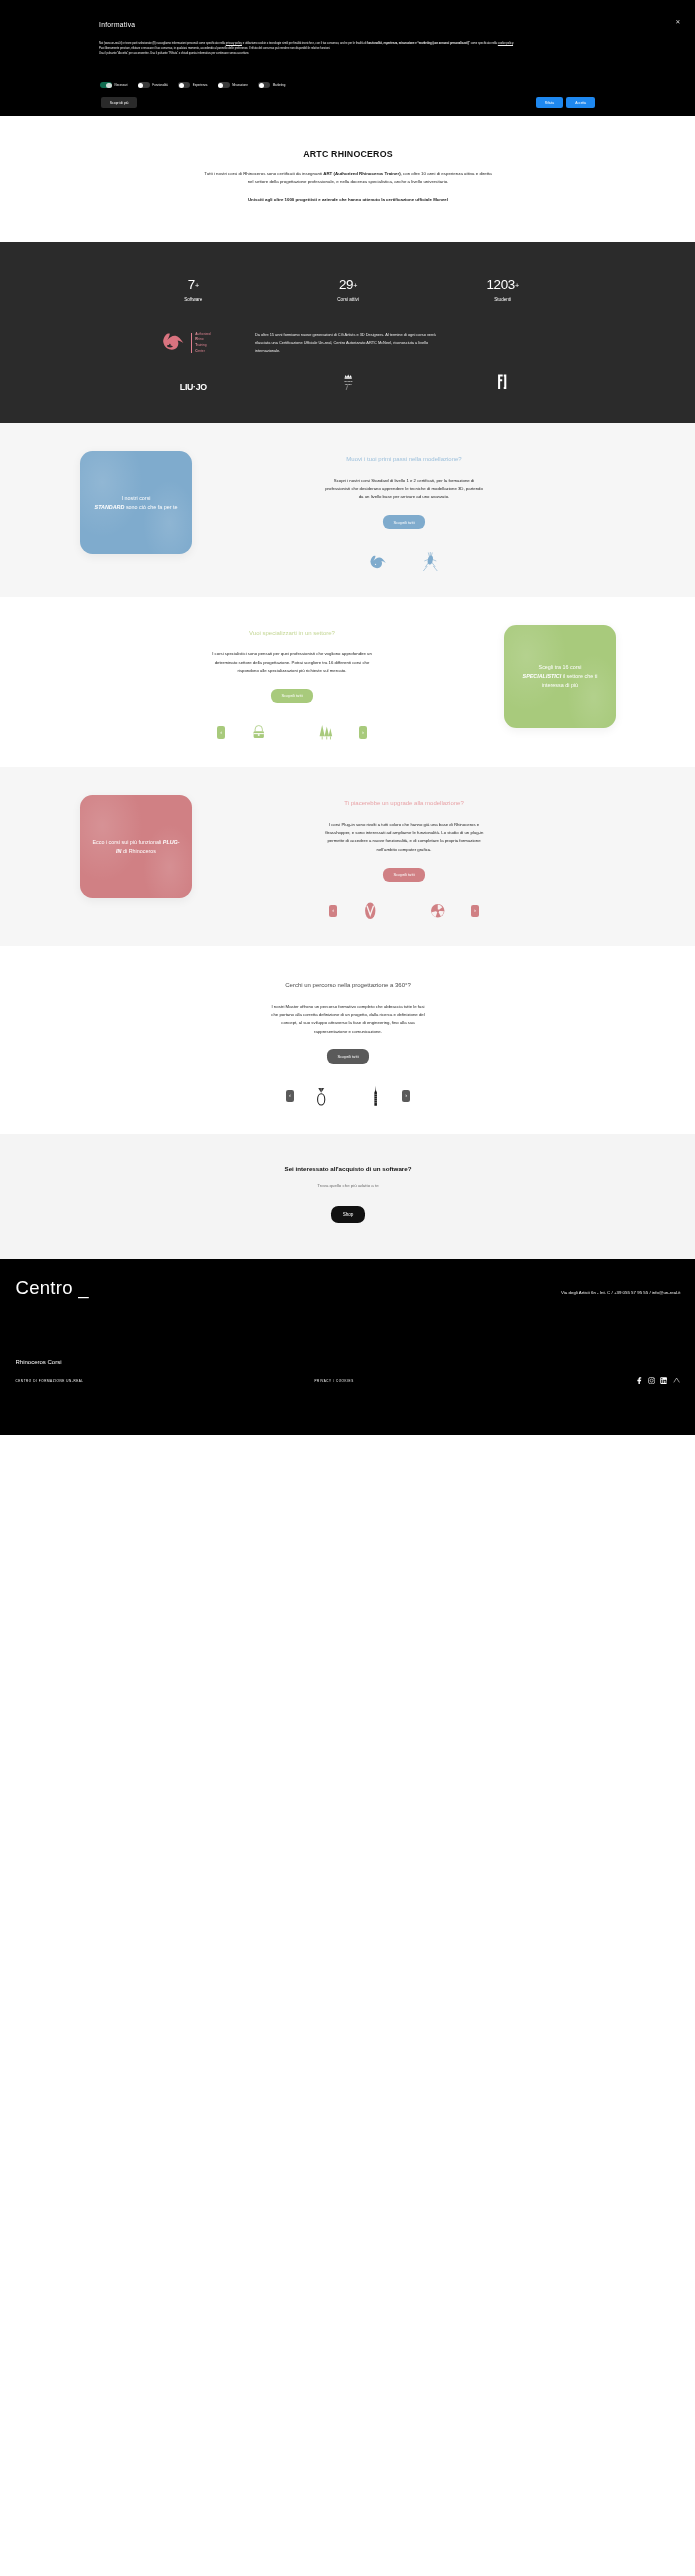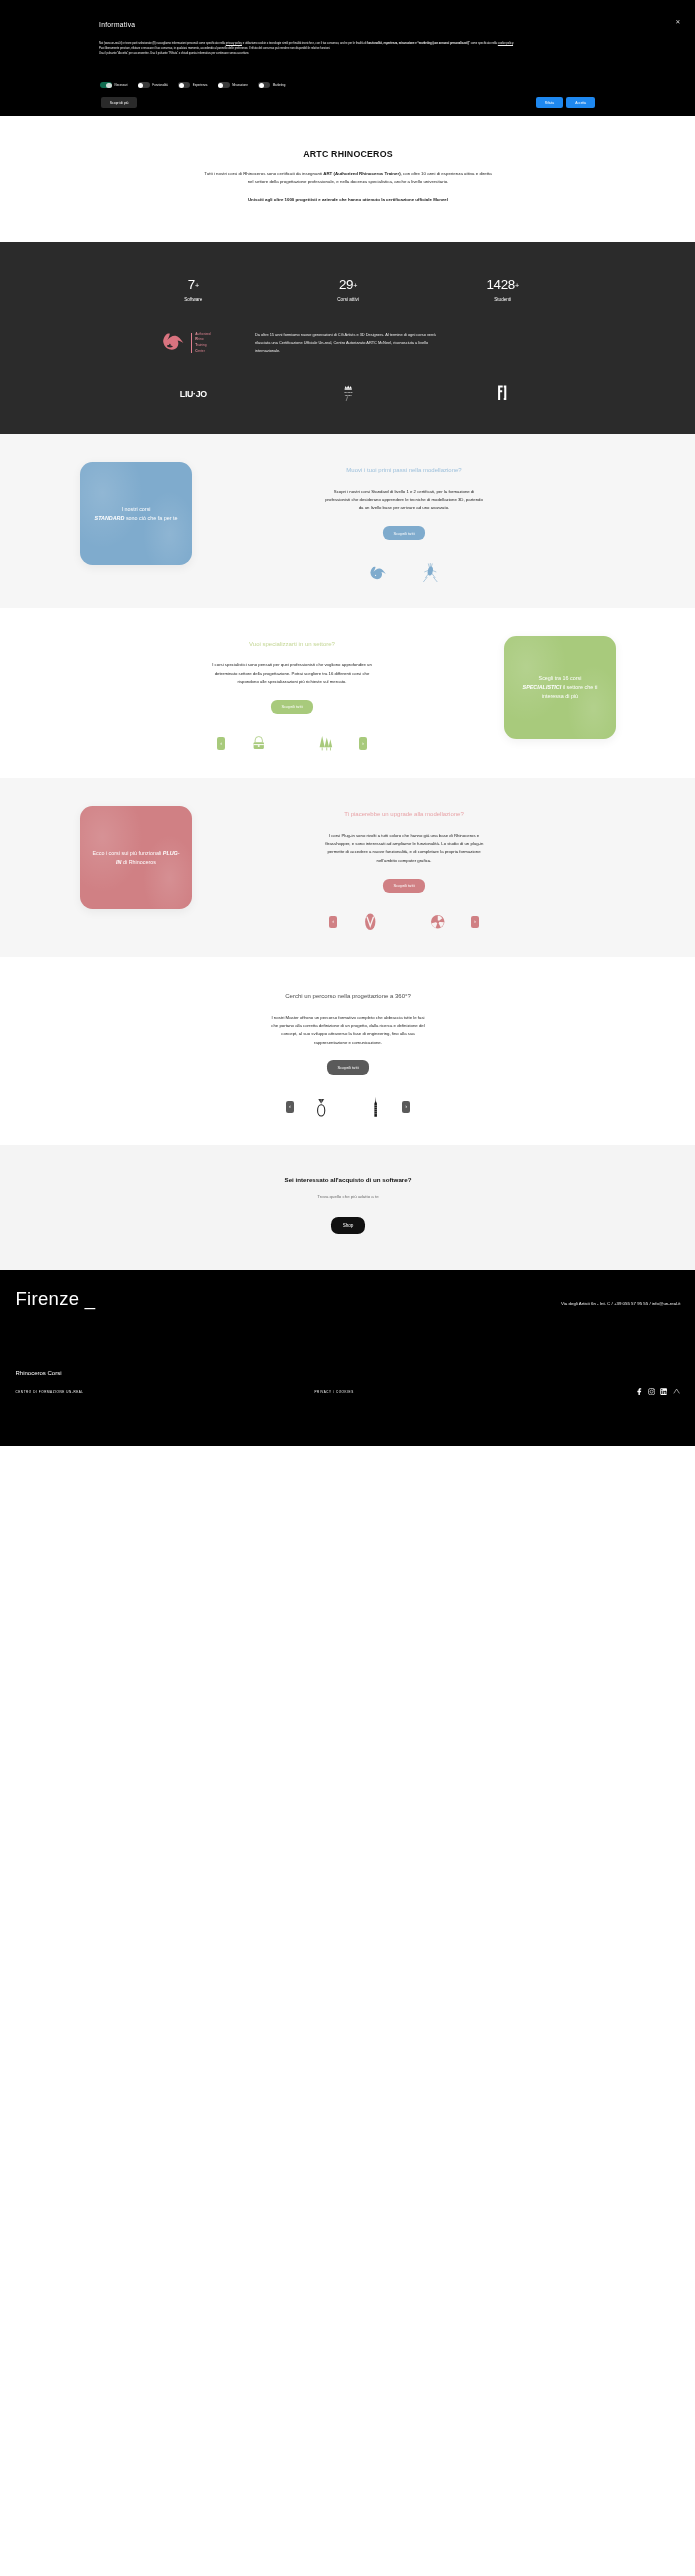--- a/index.html
+++ b/index.html
@@ -196,22 +196,22 @@
     font-size:3.9px;
     line-height:1.95;
     color:#ededed;
     max-width:191px;
     font-weight:300;
   }
 
   .brands-row{
     display:flex;
     width:464px;
-    margin:27px auto 0;
-    align-items:center;
+    margin:16px auto 0;
+    align-items:flex-end;
   }
   .brand{
     flex:1;
     text-align:center;
     color:#fff;
   }
   .brand-liujo{
     font-size:8.8px;
     font-weight:bold;
     letter-spacing:-0.3px;
@@ -518,21 +518,21 @@
   <div class="stats-row">
     <div class="stat">
       <div class="num"><span>7</span><sup>+</sup></div>
       <div class="lbl">Software</div>
     </div>
     <div class="stat">
       <div class="num"><span>29</span><sup>+</sup></div>
       <div class="lbl">Corsi attivi</div>
     </div>
     <div class="stat">
-      <div class="num"><span>1428</span><sup>+</sup></div>
+      <div class="num"><span>1203</span><sup>+</sup></div>
       <div class="lbl">Studenti</div>
     </div>
   </div>
 
   <div class="artc-row">
     <div class="artc-logo">
       <span>
         <svg width="27" height="26" viewBox="0 0 52 50" aria-hidden="true">
           <path d="M6 23 C8 12 14 7 19 9 C18 14 16 18 14 21 C19 16 24 12 30 13 C35 14 40 19 45 27 C41 24 37 22 34 22 C36 26 36 31 33 35 C30 39 24 41 18 39 C12 37 7 32 6 23 Z" fill="#d9737f"></path>
           <path d="M14 31 C18 30 22 31 25 34 C22 36 17 36 14 34 Z" fill="#2b2b2b"></path>
@@ -726,21 +726,21 @@
 </section>
 
 <section class="shop-sec">
   <h2>Sei interessato all'acquisto di un software?</h2>
   <div class="sub">Trova quello che più adatto a te</div>
   <button class="btn-shop">Shop</button>
 </section>
 
 <footer class="footer">
   <div class="footer-top">
-    <div class="footer-city">Firenze _</div>
+    <div class="footer-city">Centro _</div>
     <div class="footer-addr">Via degli Artisti 6n - Int. C / +39 055 57 95 55 / info@un-real.it</div>
   </div>
   <div class="footer-brand">Rhinoceros Corsi</div>
   <div class="footer-bot">
     <div class="col1">CENTRO DI FORMAZIONE UN-REAL</div>
     <div class="col2">
       <a href="#">PRIVACY</a>
       <span>/</span>
       <a href="#">COOKIES</a>
     </div>

